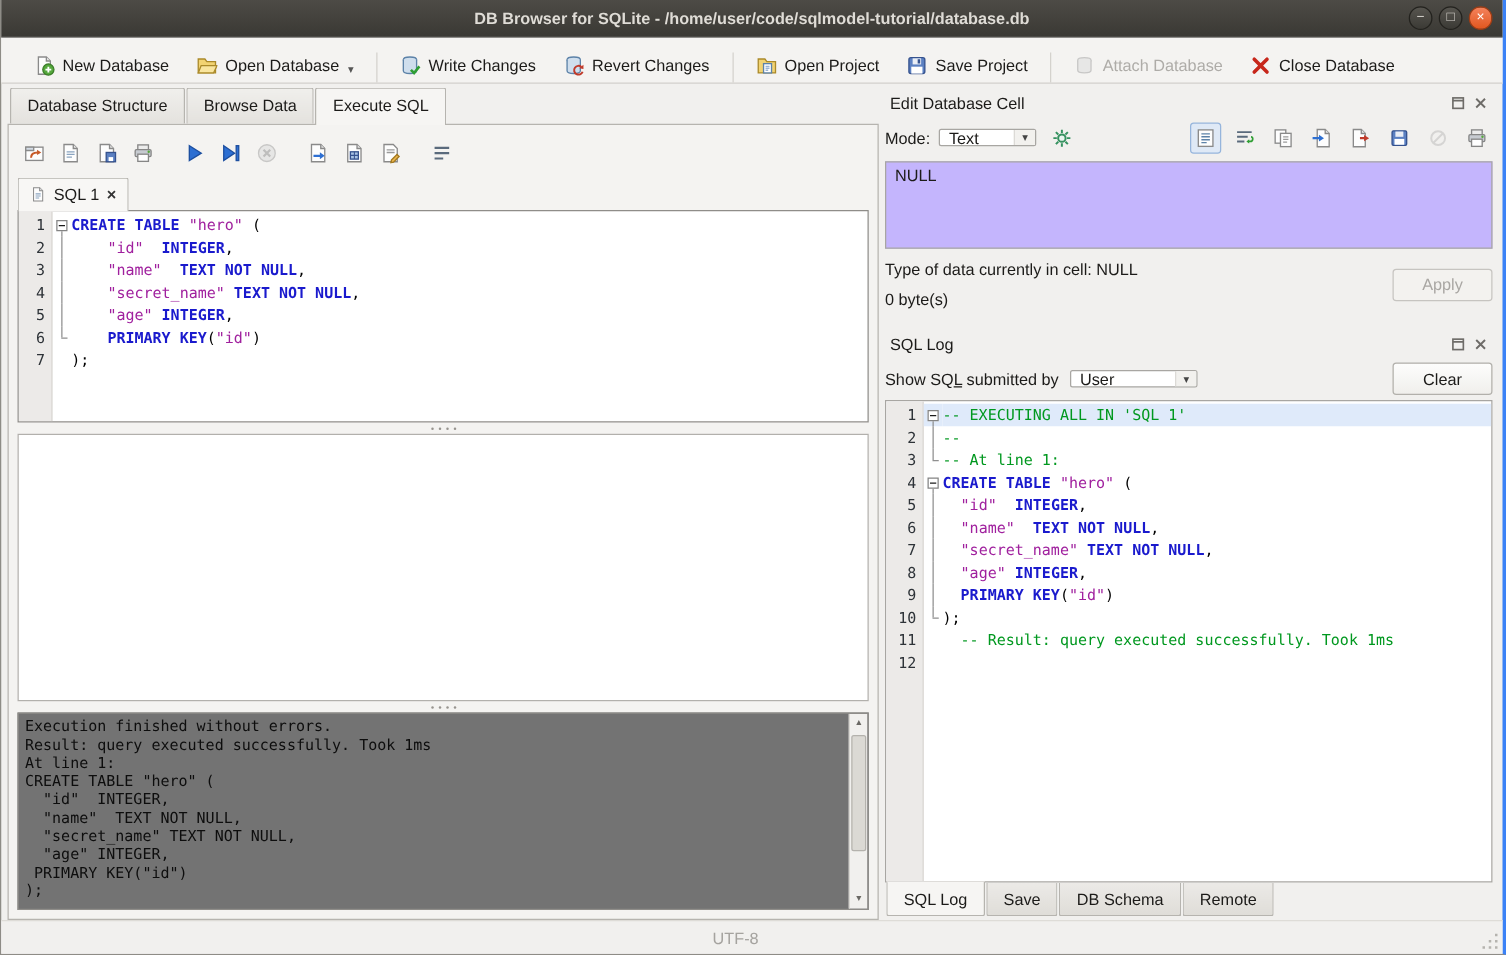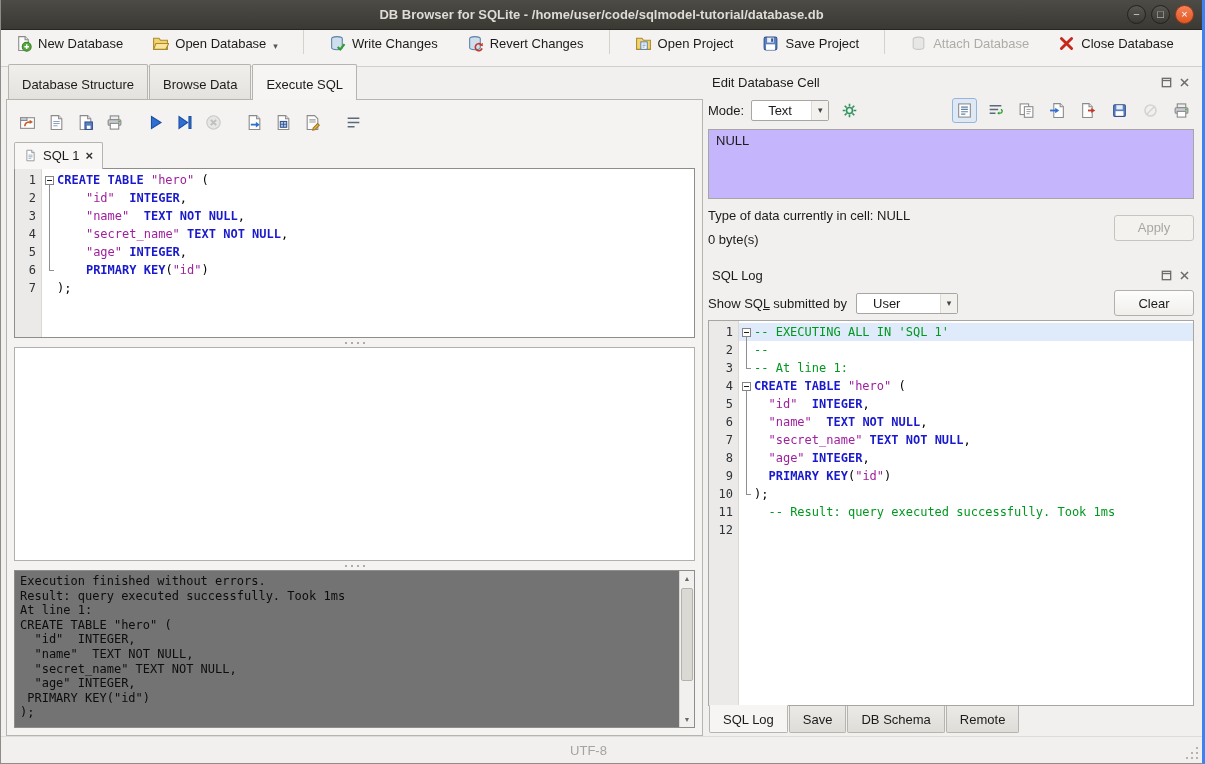--- a/index.html
+++ b/index.html
@@ -8,32 +8,32 @@
 .window{width:100%;height:100%;display:flex;flex-direction:column;border-left:1px solid #8e8c86;border-right:3px solid #3b82f6;border-bottom:1px solid #8e8c86}
 
 .titlebar{height:30px;flex:0 0 30px;background:linear-gradient(#4d4b46,#3a3934);position:relative;border-bottom:1px solid #262520}
 .titlebar .title{position:absolute;left:0;right:0;top:0;bottom:0;display:flex;align-items:center;justify-content:center;color:#dfdcd6;font-weight:bold;font-size:13px}
 .win-controls{position:absolute;right:8px;top:5px;display:flex;gap:5px;z-index:3}
 .wbtn{width:19px;height:19px;border-radius:50%;display:flex;align-items:center;justify-content:center;font-size:11px;color:#d8d5cf;background:linear-gradient(#57554f,#3b3a35);border:1px solid #23221e;line-height:1;cursor:default}
 .wbtn.close{background:linear-gradient(#f4825c,#e1571f);color:#fff;border-color:#9e3c14}
 
 .menubar{height:26px;flex:0 0 26px;background:#f4f3f1;display:flex;align-items:center;padding:0 6px;border-bottom:1px solid #e2e0db}
 .menu-item{padding:3px 9px;border-radius:2px}
-.toolbar{height:37px;flex:0 0 37px;background:#f4f3f1;display:flex;align-items:flex-start;padding:0 4px;border-bottom:1px solid #d2d0cb;gap:9px}
+.toolbar{height:37px;flex:0 0 37px;background:#f4f3f1;display:flex;align-items:flex-end;padding:0 16px;border-bottom:1px solid #d2d0cb;gap:2px}
 .tb-btn{display:flex;align-items:center;gap:6px;padding:5px 10px;border-radius:3px;white-space:nowrap}
 .tb-btn .icon,.tb-btn .icon svg{width:17px;height:17px;display:block}
 .tb-btn.disabled .tb-label{color:#aeaca8}
 .dd-arrow{font-size:9px;color:#555;margin-left:1px;align-self:flex-end;padding-bottom:1px}
 .tb-sep{width:1px;height:24px;background:#d4d2cd;margin:0 6px}
 .sp{width:9px}
 
 .content{flex:1;display:flex;min-height:0;padding-top:2px}
 .left-pane{width:702px;flex:0 0 702px;display:flex;flex-direction:column;padding-left:5px;min-height:0}
 .main-tab-bar{height:30px;flex:0 0 30px;display:flex;align-items:flex-end;padding-left:2px}
-.tab{padding:12px 13px 7px;background:linear-gradient(#f0efec,#e4e2de);border:1px solid #b6b4af;border-bottom:none;border-radius:2px 2px 0 0;margin-right:1px}
+.tab{padding:6px 13px 7px;background:linear-gradient(#f0efec,#e4e2de);border:1px solid #b6b4af;border-bottom:none;border-radius:2px 2px 0 0;margin-right:1px}
 .tab.active{background:#f6f5f3;padding-bottom:8px;margin-bottom:-1px;z-index:2;position:relative}
 .left-content{flex:1;min-height:0;border:1px solid #b6b4af;background:#f4f3f1;display:flex;flex-direction:column;padding:7px;position:relative;z-index:1}
 .sql-toolbar{height:30px;flex:0 0 30px;display:flex;align-items:center;gap:3px}
 .icon-btn{width:26px;height:26px;border:1px solid transparent;border-radius:3px;display:flex;align-items:center;justify-content:center}
 .icon-btn svg{width:17px;height:17px;display:block}
 .icon-btn.disabled{opacity:.5}
 .icon-btn.pressed{border-color:#96b5dc;background:#dfe9f6}
 .sql-tabbar{height:29px;flex:0 0 29px;display:flex;align-items:flex-end;margin-top:2px}
 .sql-tab{display:flex;align-items:center;gap:6px;padding:5px 9px 6px;background:#f8f7f5;border:1px solid #b6b4af;border-bottom:none;border-radius:2px 2px 0 0;margin-bottom:-1px;z-index:2;position:relative}
 .sql-tab .icon svg{width:13px;height:13px;display:block}
@@ -49,21 +49,21 @@
 .sarrow{height:15px;display:flex;align-items:center;justify-content:center;font-size:7px;color:#6a6864}
 .strack{flex:1;position:relative}
 .sthumb{position:absolute;left:1px;right:1px;top:2px;height:74%;background:#dbd9d4;border:1px solid #b4b2ad;border-radius:2px}
 
 .right-pane{flex:1;display:flex;flex-direction:column;min-width:0;padding:0 7px 0 4px;min-height:0}
 .dock-header{height:24px;flex:0 0 24px;display:flex;align-items:center;padding:3px 3px 0 5px}
 .dh-title{flex:1}
 .dock-icons{display:flex;gap:7px;align-items:center;padding-right:2px}
 .dock-icons .icon svg{width:11px;height:11px;display:block}
 .cell-toolbar{height:34px;flex:0 0 34px;display:flex;align-items:center;gap:7px;padding:3px 1px}
-.combo{height:21px;background:#fff;border:1px solid #a8a6a2;border-radius:2px;display:flex;align-items:center;padding-left:16px}
+.combo{height:14px;background:#fff;border:1px solid #a8a6a2;border-radius:2px;display:flex;align-items:center;padding-left:7px}
 .combo-arrow{width:17px;height:100%;display:flex;align-items:center;justify-content:center;color:#444;font-size:9px;margin-left:auto;border-left:1px solid #dcdad6;background:#f2f1ee}
 .combo.mode{width:78px}
 .combo.user{width:102px}
 .cell-icons{display:flex;gap:6px;margin-left:auto;align-items:center}
 .cell-icons .icon-btn{width:25px;height:25px}
 .cell-edit{height:70px;flex:0 0 70px;border:1px solid #a8a6a2;background:#c4b5fd;margin:2px 1px 2px;padding:3px 7px}
 .cell-info{display:flex;align-items:center;padding:7px 1px 9px;gap:8px}
 .cell-info-text{flex:1;display:flex;flex-direction:column;gap:9px}
 .btn{min-width:80px;height:26px;background:linear-gradient(#fdfdfc,#f0efec);border:1px solid #b2b0ab;border-radius:3px;font-family:"Liberation Sans",sans-serif;font-size:13px;display:flex;align-items:center;justify-content:center;padding:0 14px}
 .btn.disabled{color:#a9a7a3;background:#f3f2ef;border-color:#c6c4c0}

